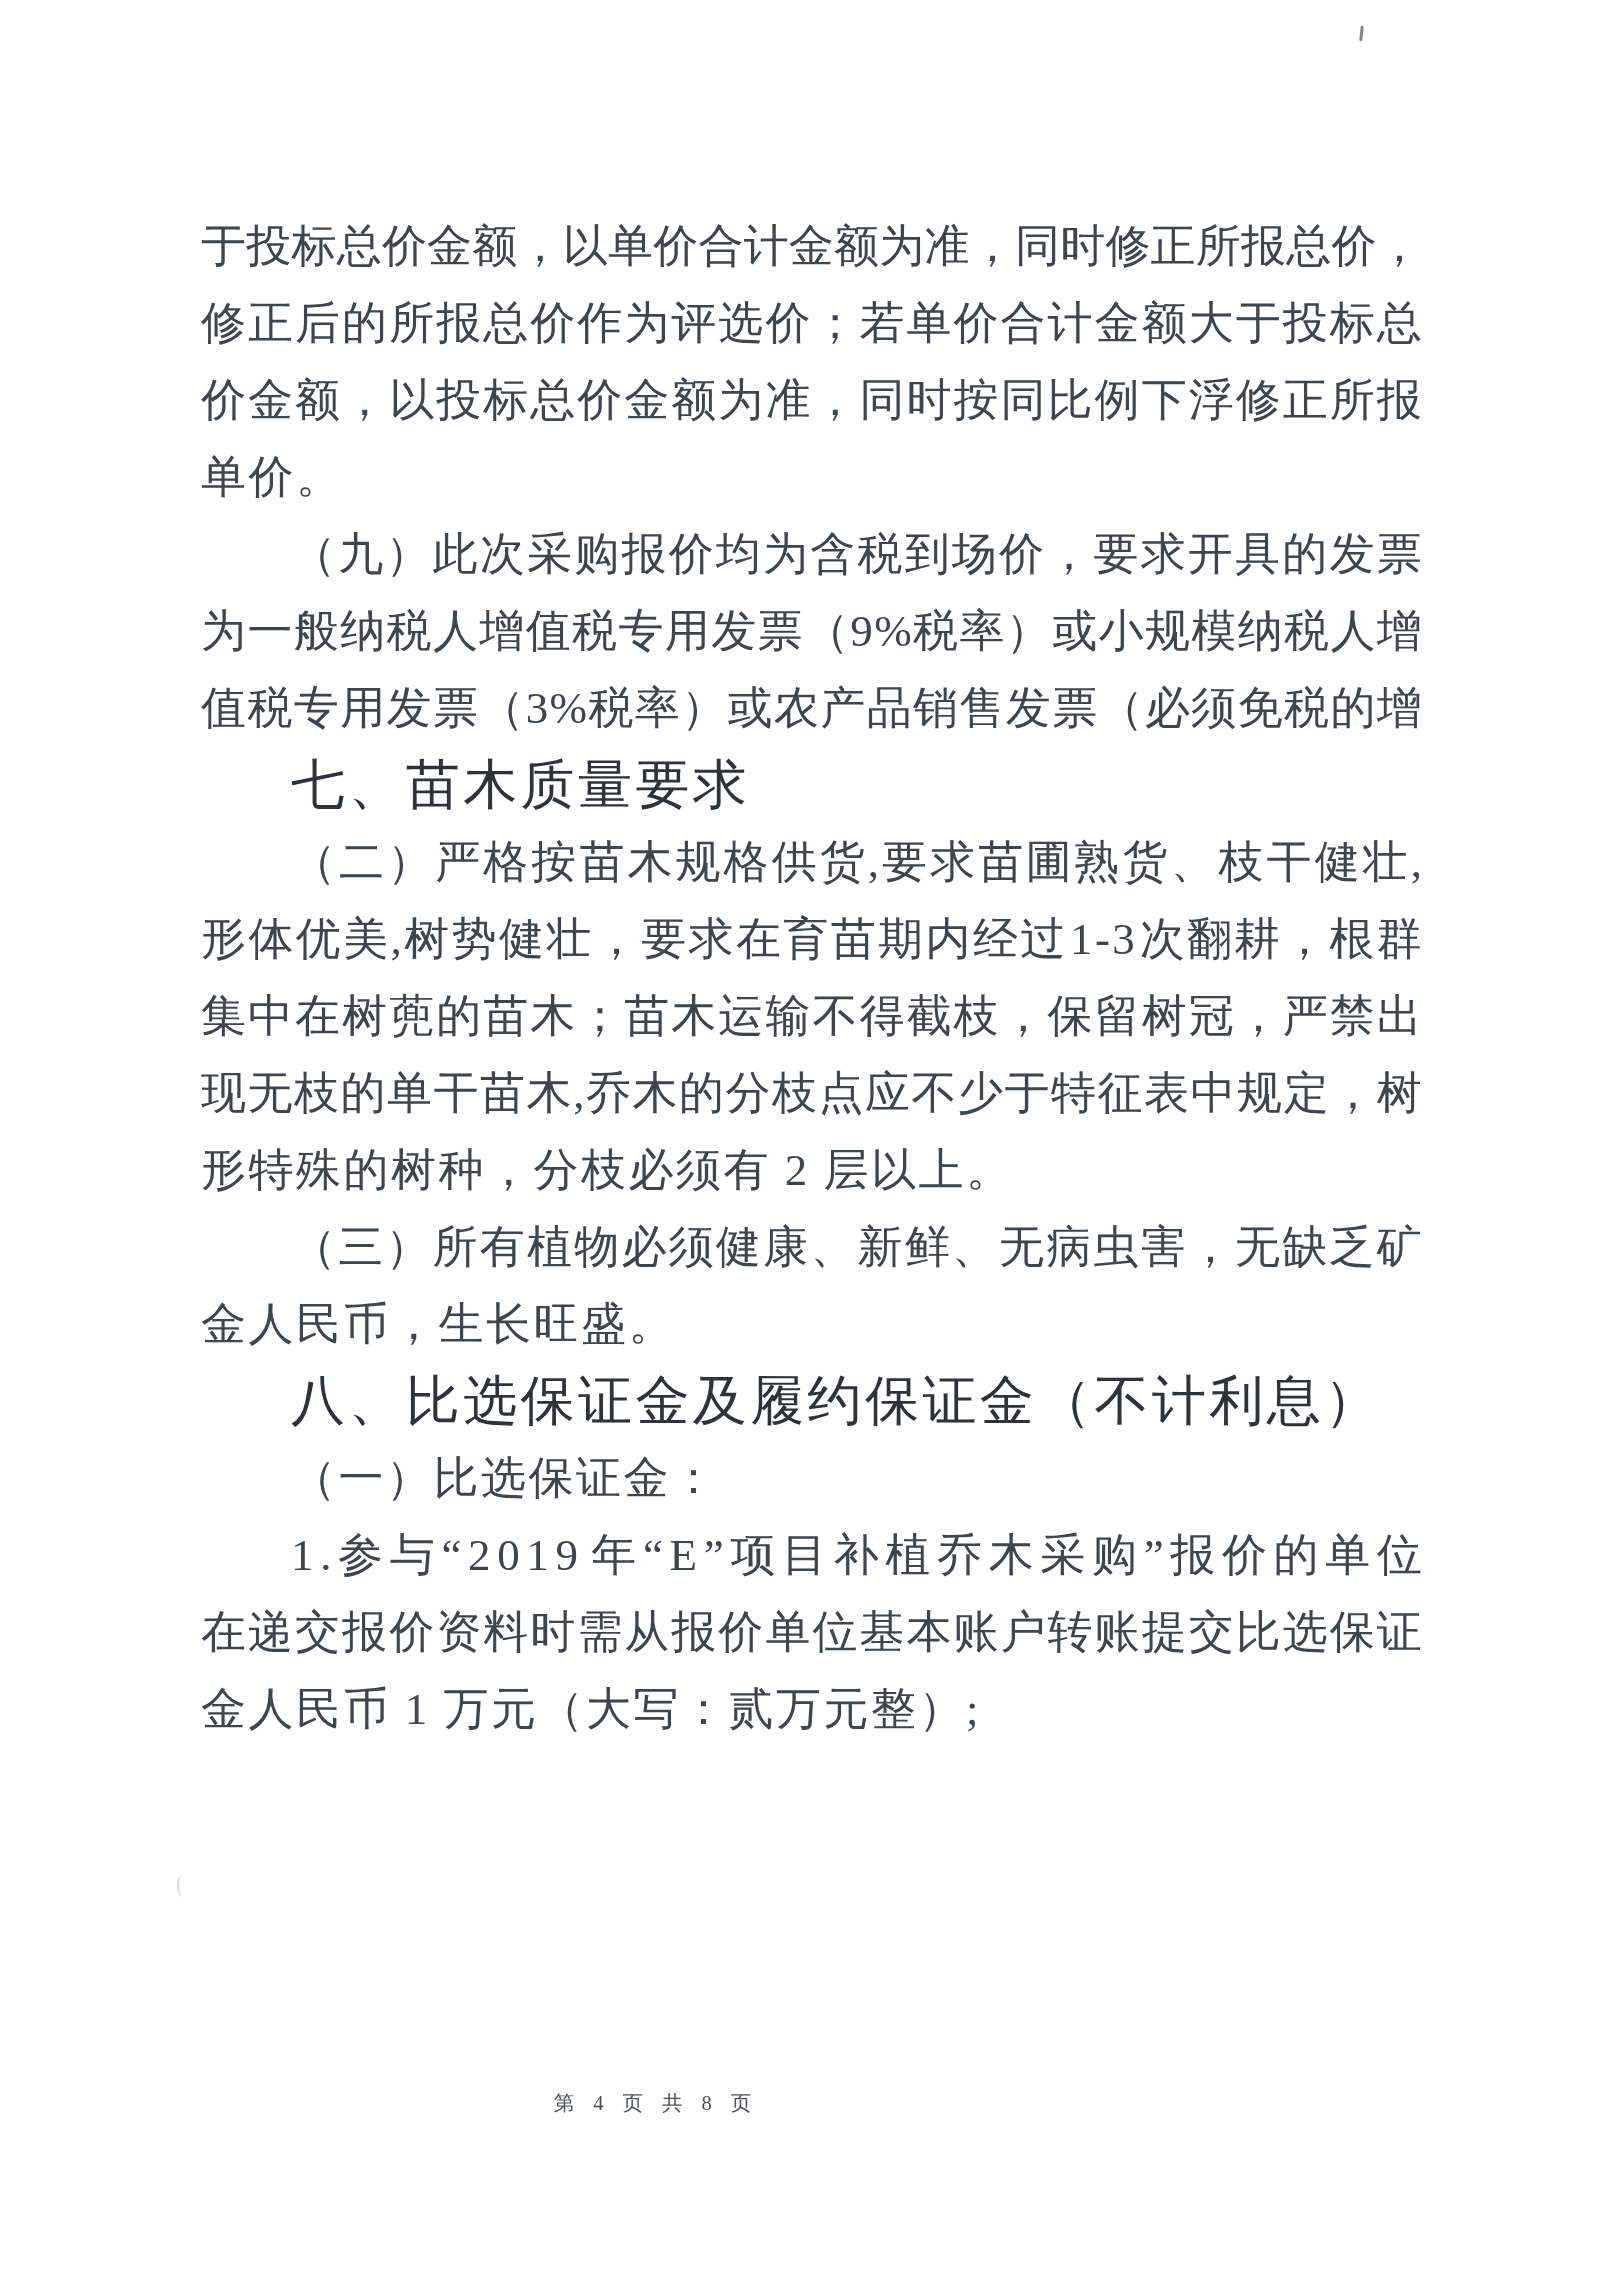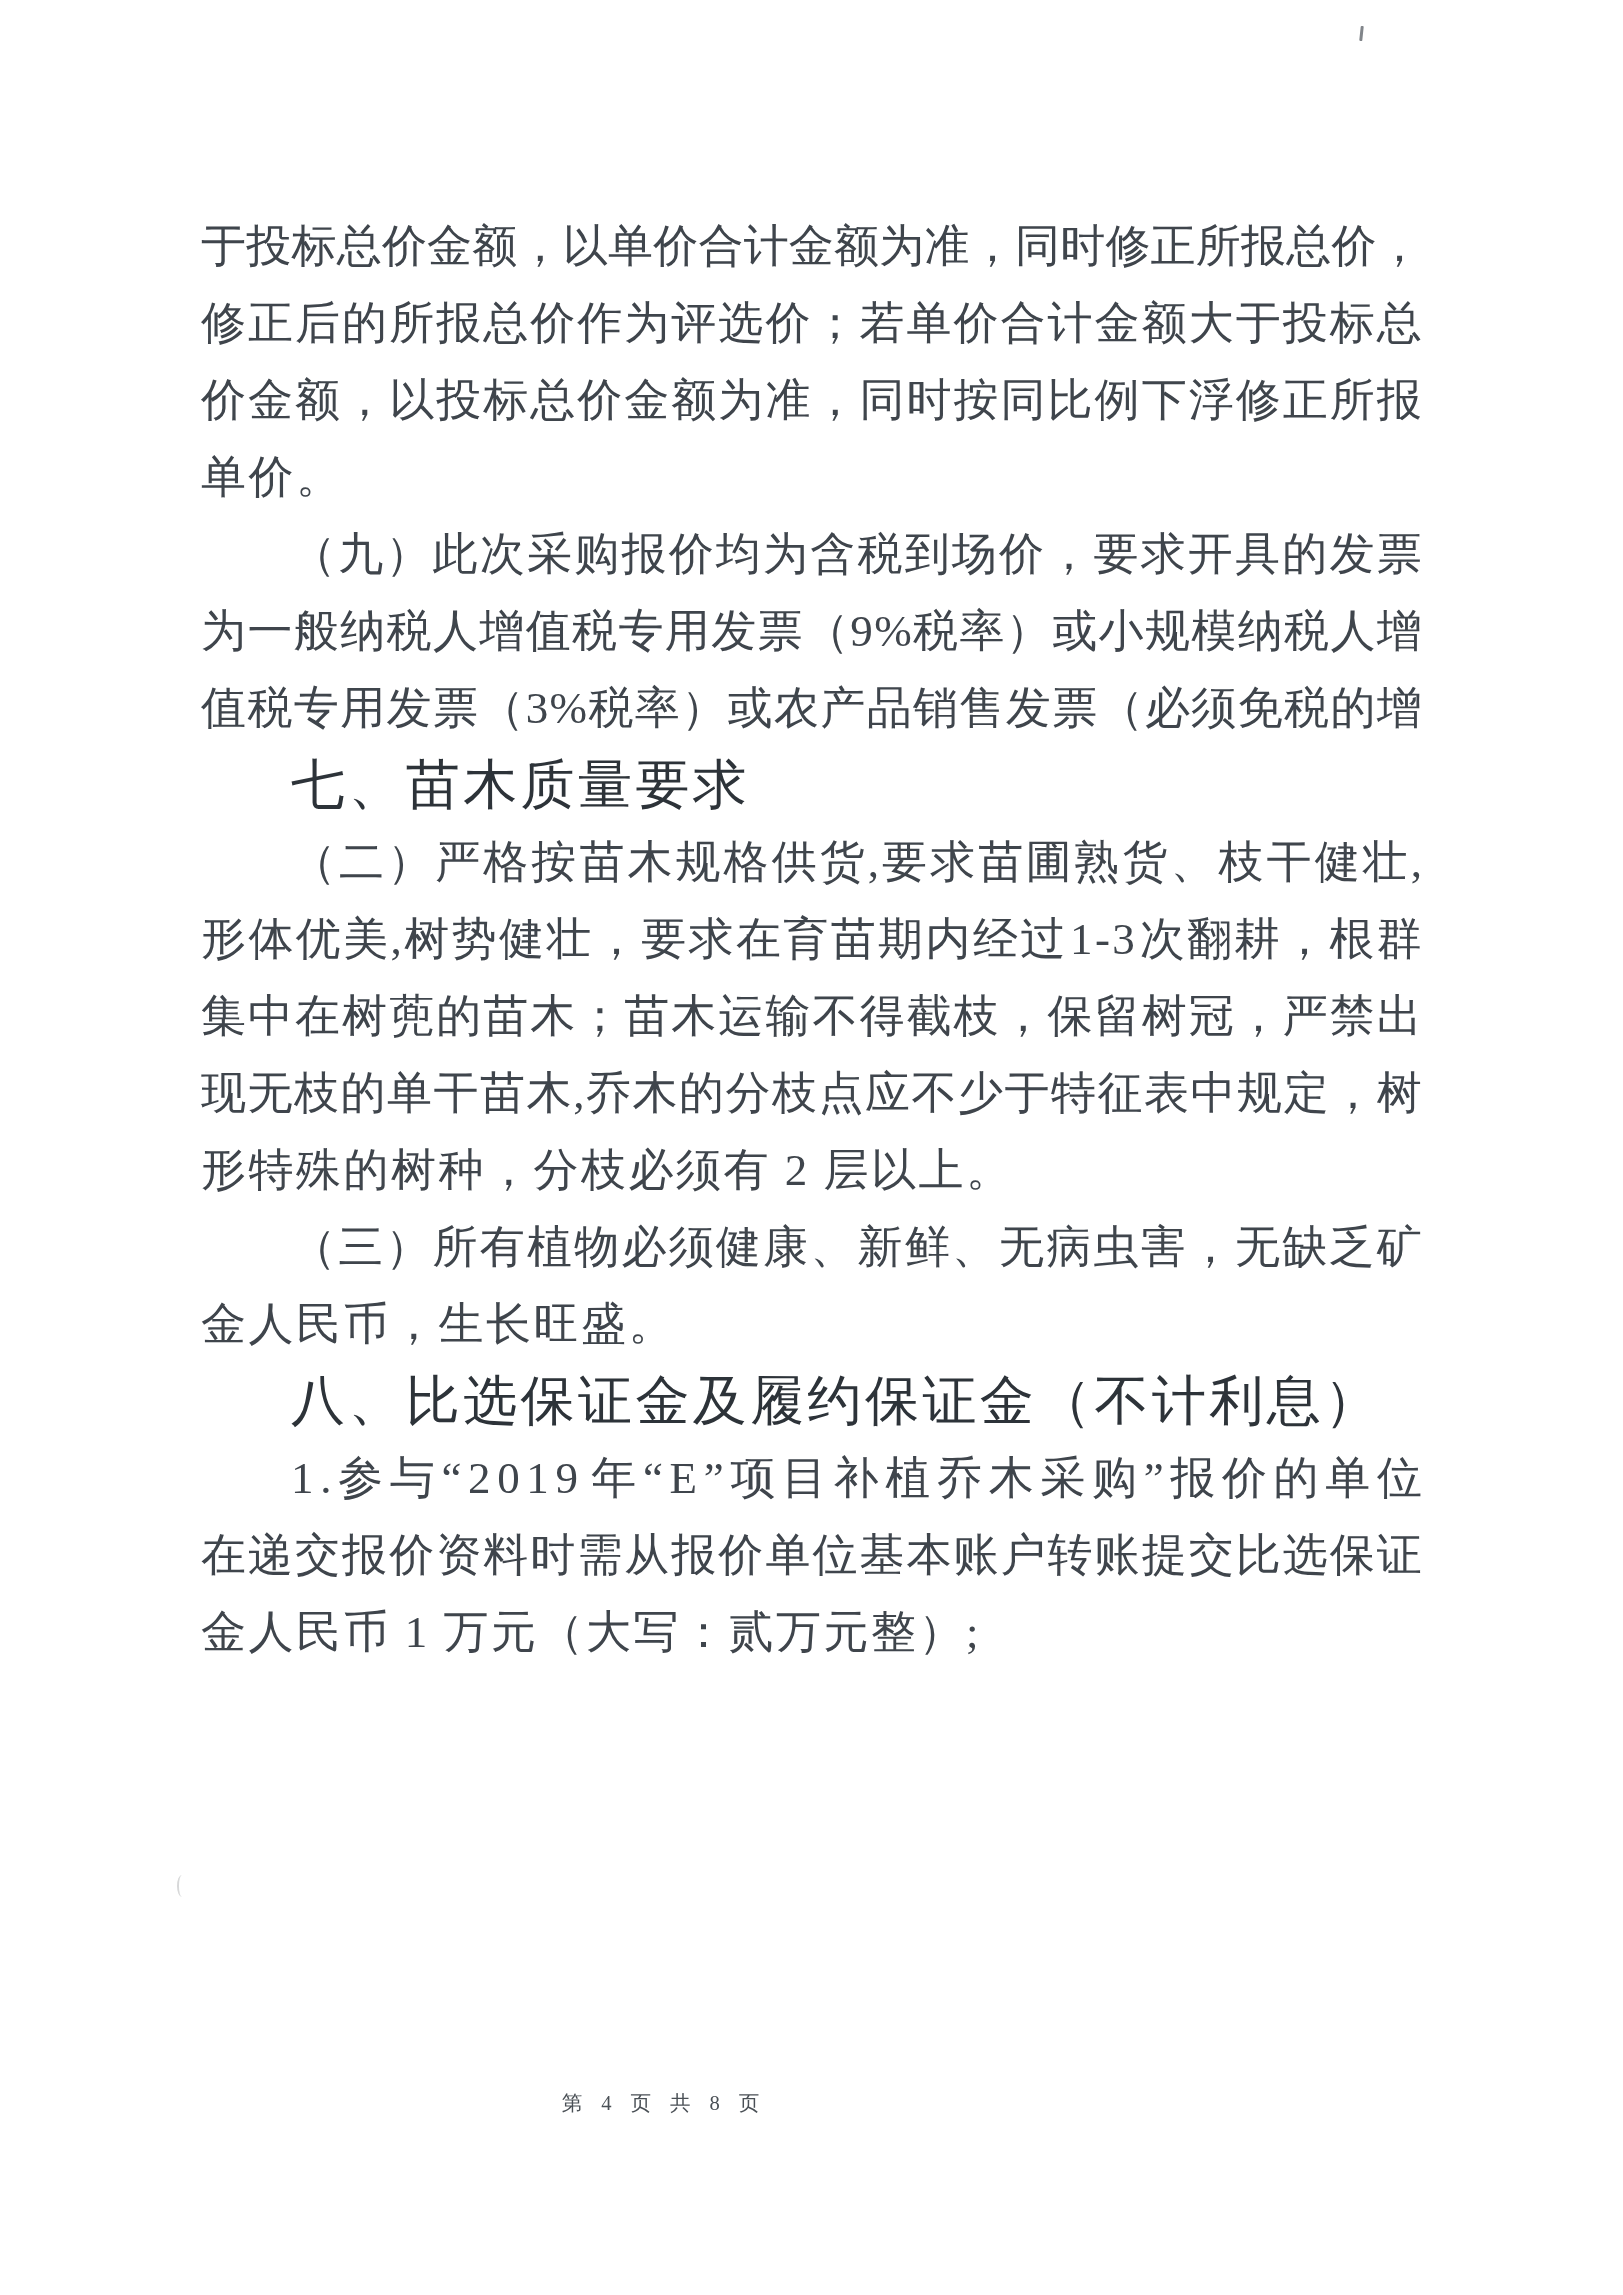--- a/index.html
+++ b/index.html
@@ -50,21 +50,20 @@
   }
   .footer {
     position: absolute;
     left: 0;
     top: 2089px;
     width: 1312px;
     text-align: center;
     font-size: 20.6px;
     letter-spacing: 6.9px;
     color: #4a5056;
-    margin-left: 8px;
   }
   
   .artifact-dash {
     position: absolute;
     left: 1360px;
     top: 25.5px;
     width: 2.9px;
     height: 14.7px;
     background: #6b7076;
     opacity: 0.85;
@@ -399,20 +398,21 @@
         <span>虫</span>
         <span>害</span>
         <span>，</span>
         <span>无</span>
         <span>缺</span>
         <span>乏</span>
         <span>矿</span>
       </div>
     <div class="line">金人民币，生长旺盛。</div>
     <div class="line indent bold">八、比选保证金及履约保证金（不计利息）</div>
+    <div class="line indent">（一）比选保证金：</div>
     <div class="line indent" data-justify="true">
         <span>1</span>
         <span>.</span>
         <span>参</span>
         <span>与</span>
         <span>“</span>
         <span>2</span>
         <span>0</span>
         <span>1</span>
         <span>9</span>

